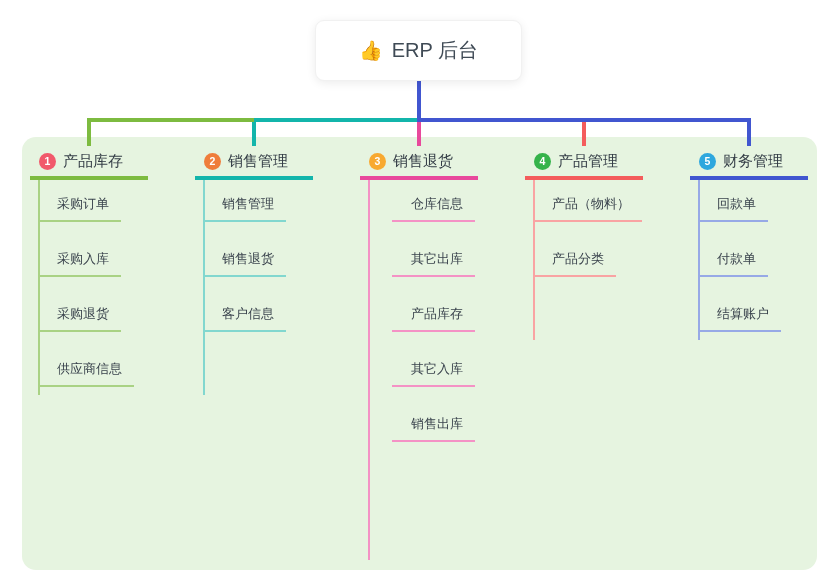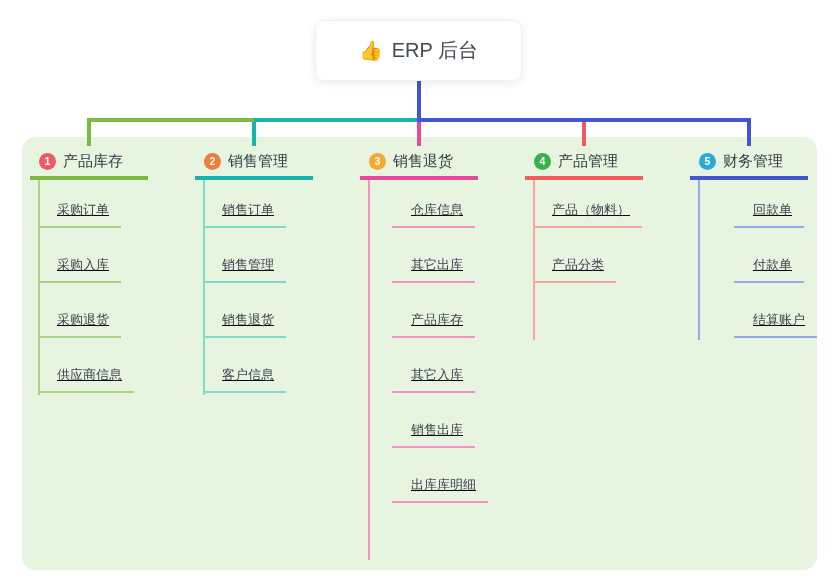--- a/index.html
+++ b/index.html
@@ -33,22 +33,22 @@
   .badge{
     width:17px;height:17px;border-radius:50%;
     display:inline-flex;align-items:center;justify-content:center;
     color:#ffffff;font-size:10.5px;font-weight:bold;
     margin-right:7px;flex:0 0 auto;
   }
   .child-rail{
     position:absolute;top:180px;width:2px;
   }
   .children{
-    position:absolute;top:173px;
-    display:flex;flex-direction:column;align-items:flex-start;text-decoration:underline;
+    position:absolute;top:167px;
+    display:flex;flex-direction:column;align-items:flex-start;
   }
   .child-node{
     height:55px;box-sizing:border-box;
     display:flex;align-items:flex-end;
     border-bottom:2px solid var(--cl);
     padding:0 12px 7px 19px;
     font-size:13px;color:#3a434d;white-space:nowrap;
   }
 </style>
 </head>
@@ -85,51 +85,49 @@
         <div class="child-node" style="--cl: #a9d284;">采购入库</div>
         <div class="child-node" style="--cl: #a9d284;">采购退货</div>
         <div class="child-node" style="--cl: #a9d284;">供应商信息</div>
       </div>
       <div class="branch-node" style="left: 195px; --c: #13b5ab;">
         <div class="badge" style="background: rgb(239, 125, 59);">2</div>
         <div>销售管理</div>
       </div>
       <div class="child-rail" style="left: 203px; height: 215px; background: rgb(130, 215, 207); top: 180px;"></div>
       <div class="children" style="left: 203px;">
-        <div class="child-node" style="--cl: #82d7cf;">销售订单</div>
         <div class="child-node" style="--cl: #82d7cf;">销售管理</div>
         <div class="child-node" style="--cl: #82d7cf;">销售退货</div>
         <div class="child-node" style="--cl: #82d7cf;">客户信息</div>
       </div>
       <div class="branch-node" style="left: 360px; --c: #e8499c;">
         <div class="badge" style="background: rgb(248, 169, 48);">3</div>
         <div>销售退货</div>
       </div>
       <div class="child-rail" style="left: 368px; height: 380px; background: rgb(244, 146, 197); top: 180px;"></div>
       <div class="children" style="left: 368px; margin-left: 24px;">
         <div class="child-node" style="--cl: #f492c5;">仓库信息</div>
         <div class="child-node" style="--cl: #f492c5;">其它出库</div>
         <div class="child-node" style="--cl: #f492c5;">产品库存</div>
         <div class="child-node" style="--cl: #f492c5;">其它入库</div>
         <div class="child-node" style="--cl: #f492c5;">销售出库</div>
-        <div class="child-node" style="--cl: #f492c5;">出库库明细</div>
       </div>
       <div class="branch-node" style="left: 525px; --c: #f45c5c;">
         <div class="badge" style="background: rgb(53, 179, 74);">4</div>
         <div>产品管理</div>
       </div>
       <div class="child-rail" style="left: 533px; height: 160px; background: rgb(249, 163, 163); top: 180px;"></div>
       <div class="children" style="left: 533px;">
         <div class="child-node" style="--cl: #f9a3a3;">产品（物料）</div>
         <div class="child-node" style="--cl: #f9a3a3;">产品分类</div>
       </div>
       <div class="branch-node" style="left: 690px; --c: #4156d0;">
         <div class="badge" style="background: rgb(46, 167, 222);">5</div>
         <div>财务管理</div>
       </div>
       <div class="child-rail" style="left: 698px; height: 160px; background: rgb(151, 169, 230); top: 180px;"></div>
-      <div class="children" style="left: 698px; padding-left: 36px;">
+      <div class="children" style="left: 698px;">
         <div class="child-node" style="--cl: #97a9e6;">回款单</div>
         <div class="child-node" style="--cl: #97a9e6;">付款单</div>
         <div class="child-node" style="--cl: #97a9e6;">结算账户</div>
       </div>
     </div>
 </div>
 
 </body></html>

